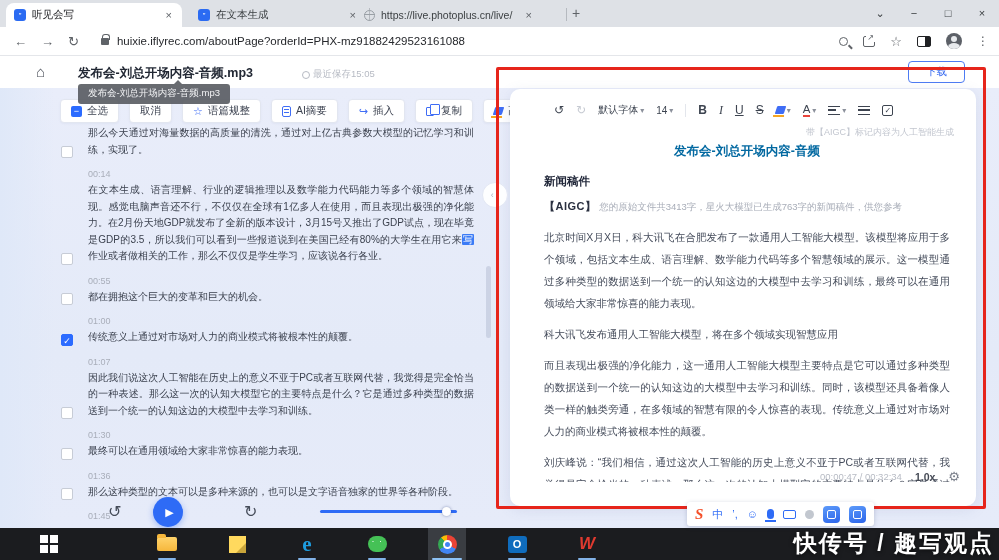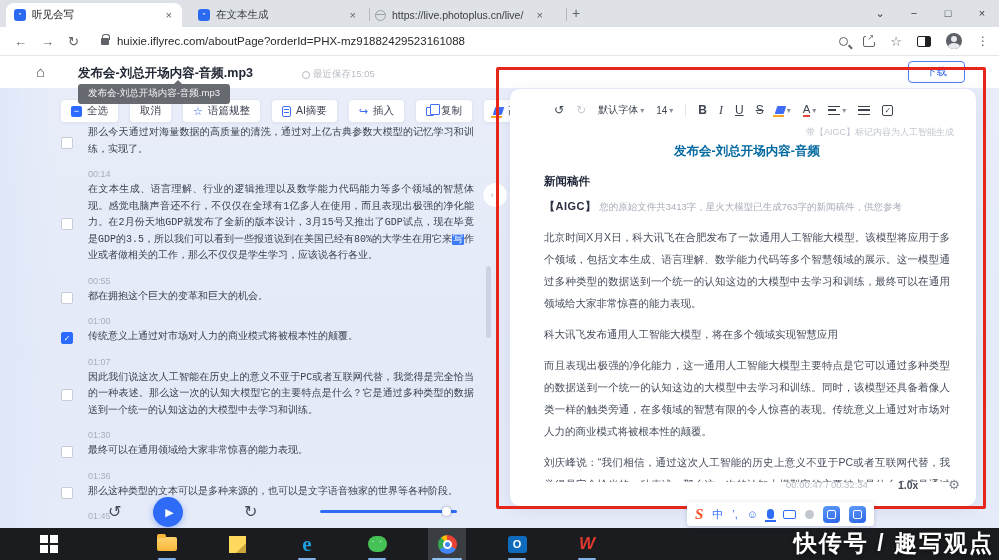--- a/index.html
+++ b/index.html
@@ -74,21 +74,21 @@
   .ic-insert{color:#3f6df5;font-size:11px;}
   .ic-copy{width:8px;height:9px;border:1px solid #3f6df5;border-radius:1px;position:relative;margin-right:2px;}
   .ic-copy:after{content:"";position:absolute;left:2.5px;top:-3.5px;width:8px;height:9px;border:1px solid #3f6df5;
     border-radius:1px;background:#fff;}
   .ic-mark{width:9px;height:8px;background:#3f6df5;transform:skewX(-18deg);border-radius:1px;position:relative;}
   .ic-mark:after{content:"";position:absolute;left:-1px;bottom:-3px;width:11px;height:2px;background:#f5a623;transform:skewX(18deg);}
 
   
   .transcript{position:absolute;left:60px;top:37px;width:416px;}
   .seg-time{margin:11px 0 3px 28px;font-size:9px;color:#a9aeba;}
-  .seg-row{display:flex;align-items:center;font-family:Liberation Mono, monospace;}
+  .seg-row{display:flex;align-items:flex-end;}
   .cbox{width:12px;height:12px;border:1px solid #c7ccd6;border-radius:2px;background:#fff;flex:none;
     margin:2px 15px 0 1px;color:#fff;font-size:9px;line-height:12px;text-align:center;}
   .cbox.on{background:#2b6bff;border-color:#2b6bff;}
   .seg-text{font-size:10px;line-height:16.5px;color:#3b414e;width:386px;text-align:justify;}
   .hl{background:#3b7bf6;color:#fff;padding:0 1px;border-radius:1px;}
   .lscroll{position:absolute;left:486px;top:178px;width:5px;height:72px;border-radius:3px;background:rgba(60,70,110,.14);}
   .split-handle{position:absolute;left:482px;top:182px;width:26px;height:26px;border-radius:50%;
     background:rgba(255,255,255,.92);border:1px solid #e2e7f4;color:#aab1c2;font-size:9px;
     display:flex;align-items:center;justify-content:center;gap:2px;z-index:5;}
 
@@ -114,21 +114,21 @@
   .ic-list{width:12px;height:9px;border-top:1.5px solid #3d4450;border-bottom:1.5px solid #3d4450;position:relative;}
   .ic-list:after{content:"";position:absolute;left:0;top:2.5px;width:12px;height:1.5px;background:#3d4450;}
   .ic-task{width:11px;height:11px;border:1.4px solid #3d4450;border-radius:2px;font-size:8px;line-height:10px;text-align:center;color:#3d4450;}
   .aigc-note{position:absolute;top:37px;right:22px;font-size:9px;color:#c2c6cf;}
   .docbody{position:absolute;left:34px;right:26px;top:52px;bottom:24px;overflow:hidden;}
   .dtitle{text-align:center;font-size:12.5px;font-weight:700;color:#0369a1;margin:2px 0 14px;}
   .dh2{font-size:11.5px;font-weight:700;color:#22283a;margin:0 0 10px;}
   .aigcline{font-size:9.5px;color:#a8adb8;margin:0 0 12px;}
   .aigcline b{font-size:11px;color:#2a3040;letter-spacing:.5px;}
   .dp{font-size:10.5px;line-height:22px;color:#454c5b;text-align:justify;margin:0 0 9px;}
-  .cardfoot{position:absolute;right:16px;bottom:14px;display:flex;align-items:center;gap:30px;}
+  .cardfoot{position:absolute;right:16px;bottom:22px;display:flex;align-items:center;gap:13px;}
   .ftime{font-size:9.5px;color:#b7bbc4;}
   .fspeed{font-size:10.5px;color:#454a55;font-weight:600;}
   .fgear{font-size:13px;color:#7a7f8a;}
 
   
   .player{position:absolute;left:0;top:496px;width:999px;height:32px;z-index:30;pointer-events:none;}
   .player>*{pointer-events:auto;}
   .pskip{position:absolute;top:6px;font-size:16px;color:#454c59;}
   .pplay{position:absolute;left:153px;top:1px;width:30px;height:30px;border-radius:50%;background:#2e6bf6;
     color:#fff;display:flex;align-items:center;justify-content:center;font-size:11px;padding-left:3px;
@@ -184,21 +184,21 @@
       <span class="fav-ifly">”</span>
       <span class="tlabel">听见会写</span>
       <span class="x">×</span>
     </div>
     <div class="tab" style="left:190px;width:176px;">
       <span class="fav-ifly">”</span>
       <span class="tlabel">在文本生成</span>
       <span class="x">×</span>
     </div>
     <div class="tabsep" style="left:369px;"></div>
-    <div class="tab" style="left:367px;width:186px;">
+    <div class="tab" style="left:356px;width:186px;">
       <span class="fav-globe"></span>
       <span class="tlabel">https://live.photoplus.cn/live/</span>
       <span class="x">×</span>
     </div>
     <div class="tabsep" style="left:566px;"></div>
     <div class="newtab">+</div>
     <span class="winctl" style="right:102px;">⌄</span>
     <span class="winctl" style="right:68px;">−</span>
     <span class="winctl" style="right:34px;">□</span>
     <span class="winctl" style="right:0;">×</span>

